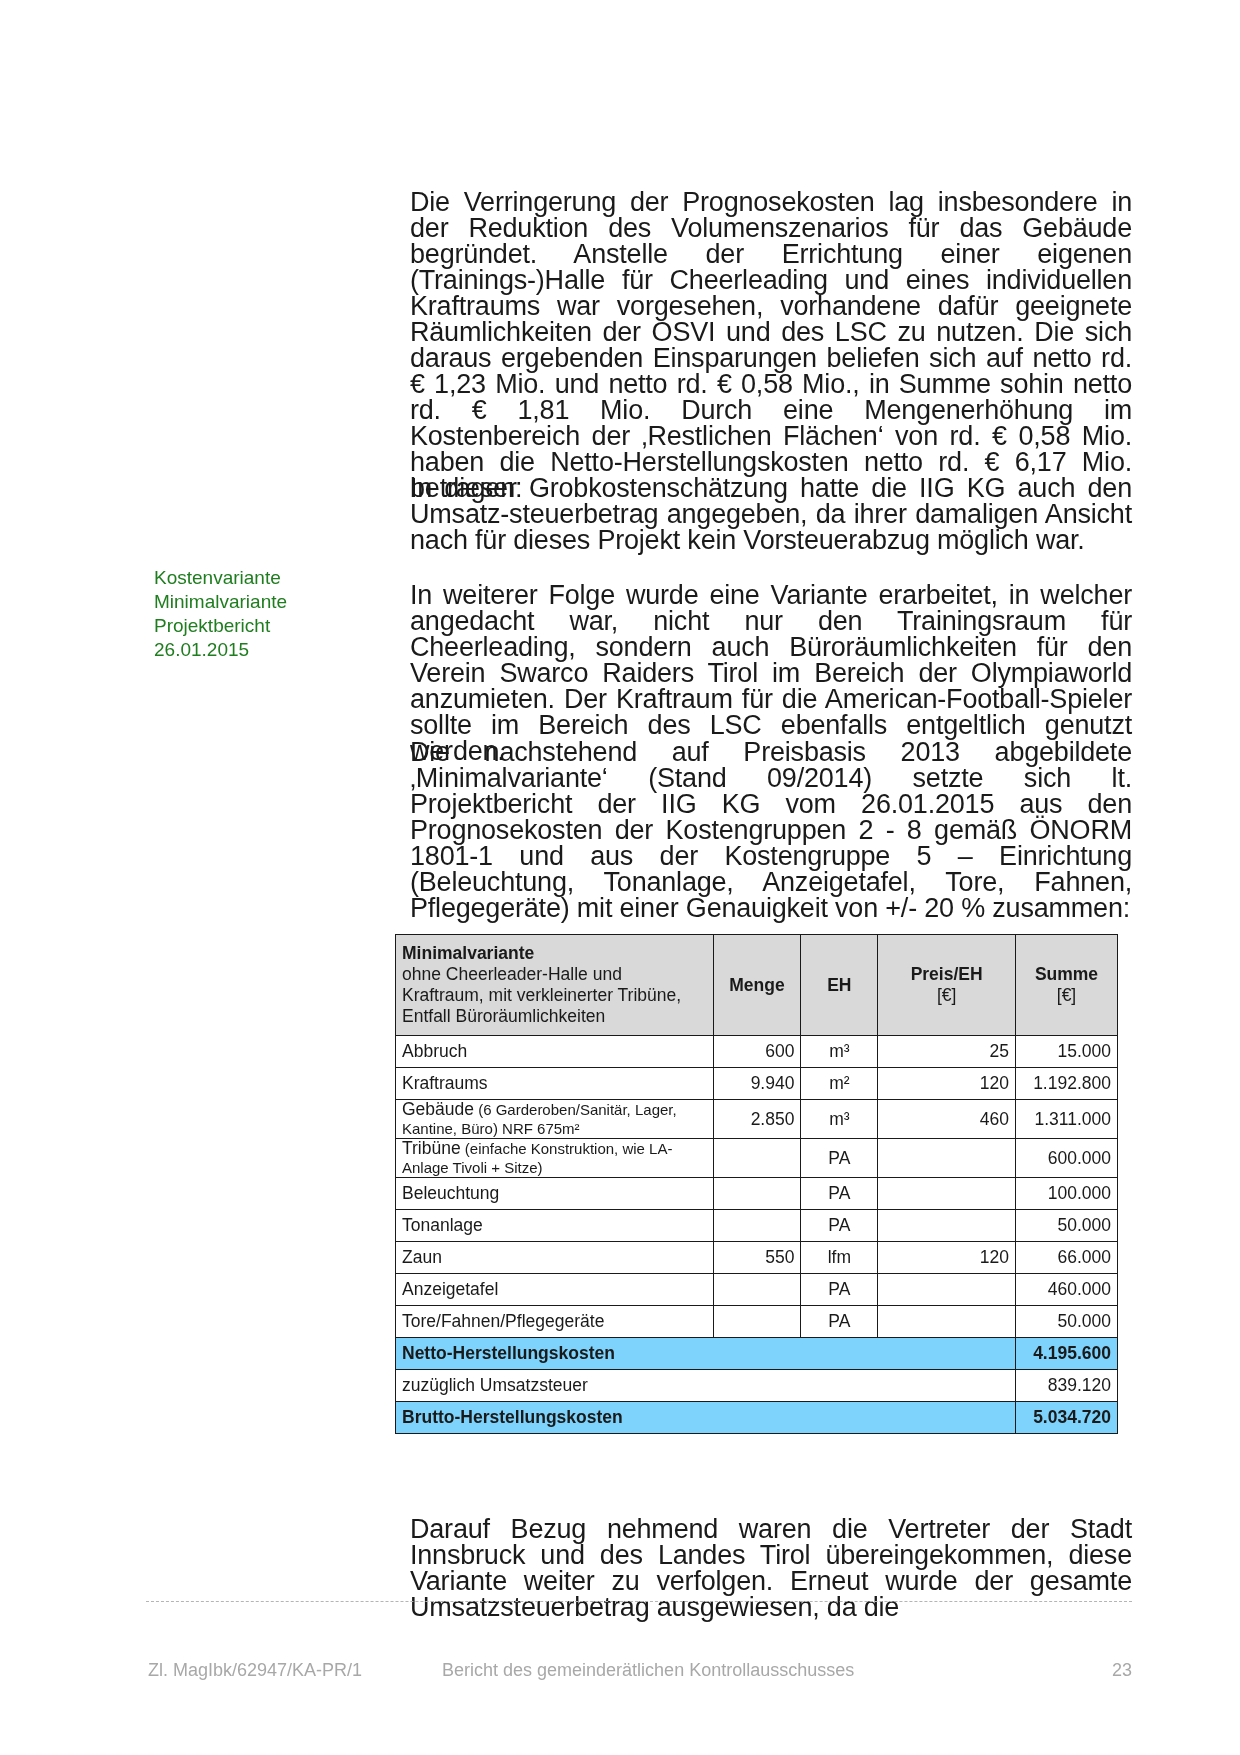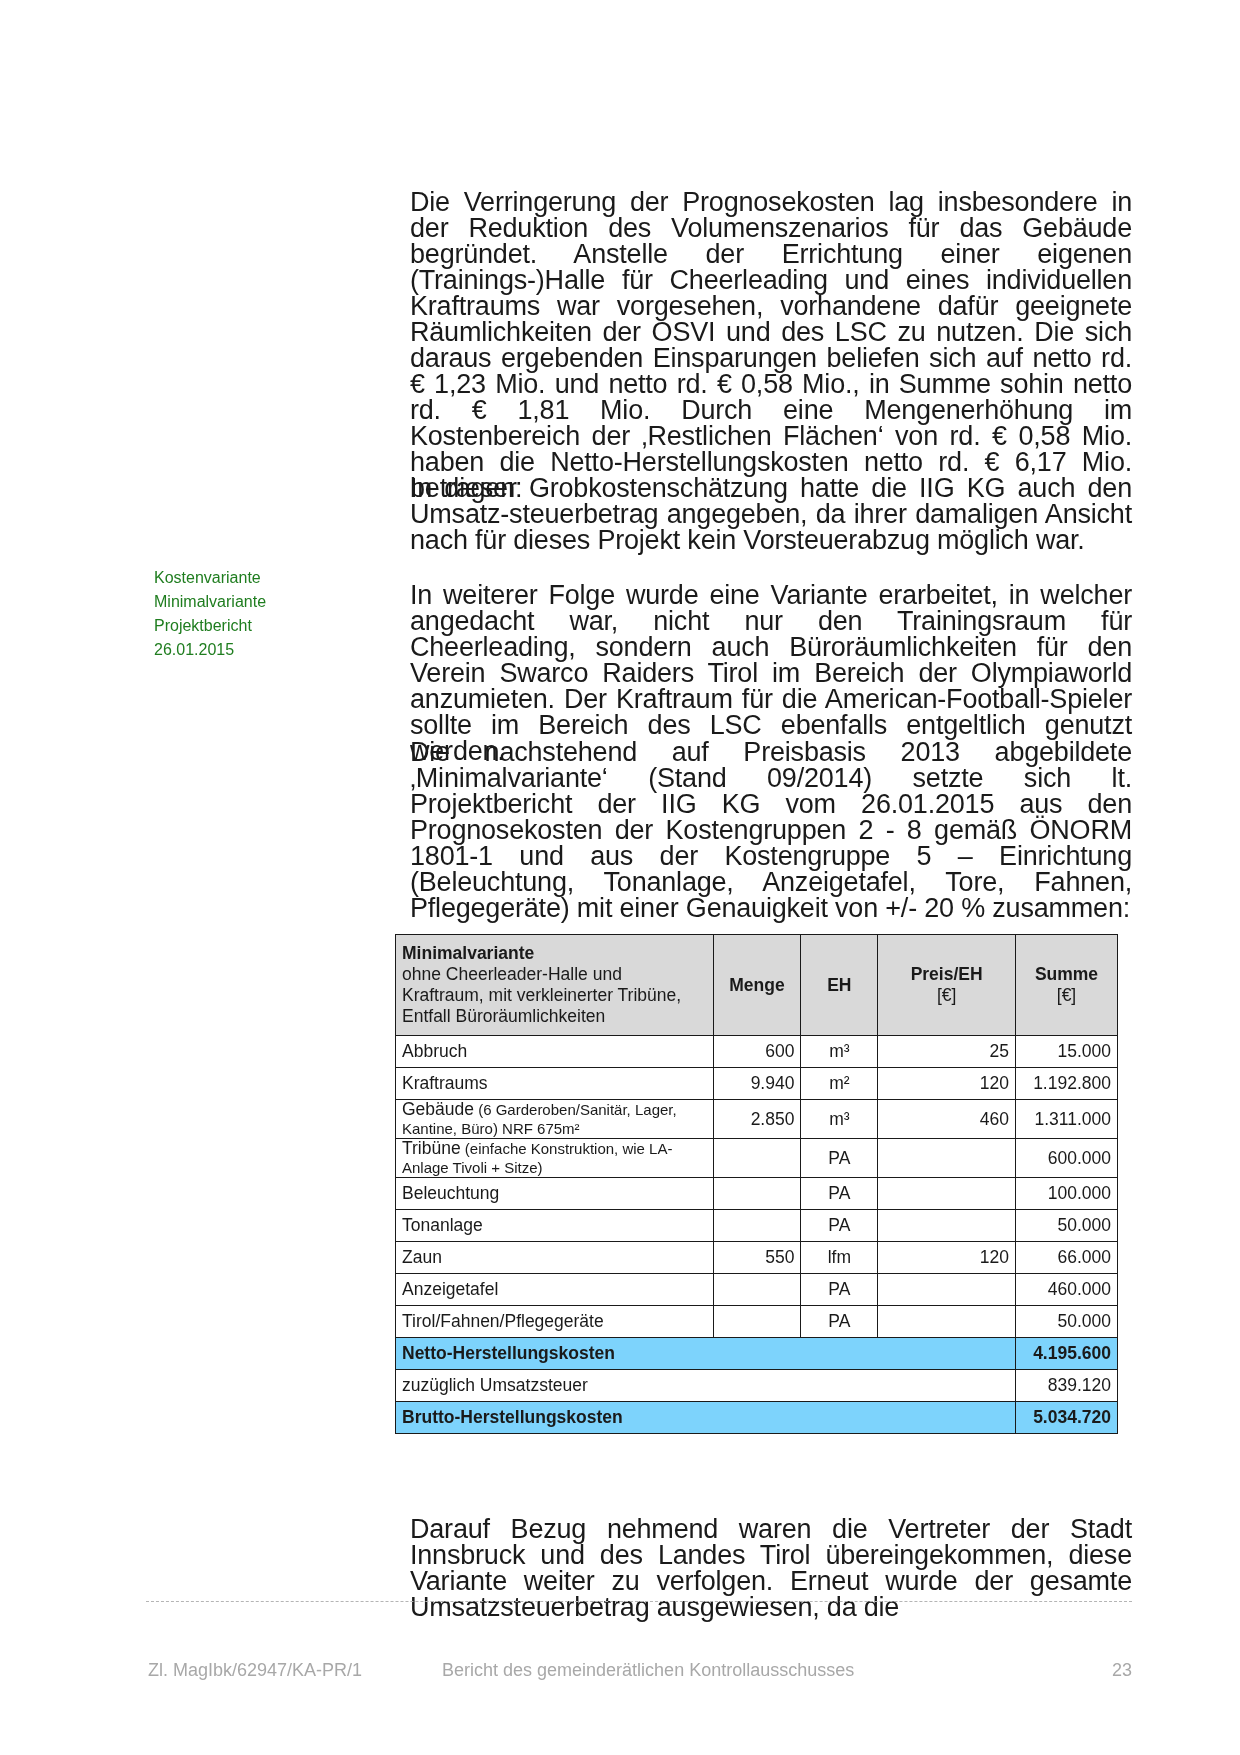--- a/index.html
+++ b/index.html
@@ -1,19 +1,19 @@
 <!DOCTYPE html>
 <html><head>
 <meta charset="utf-8">
 <style>
   html, body { margin: 0; padding: 0; background: #ffffff; }
   body { width: 1240px; height: 1755px; position: relative; overflow: hidden;
          font-family: "Liberation Sans", sans-serif; color: #1a1a1a; }
   .margin-note { position: absolute; left: 154px; top: 566px; width: 200px;
-         font-size: 16px; line-height: 24px; color: #1f7d1f; }
+         font-size: 19px; line-height: 24px; color: #1f7d1f; }
   .margin-note div { white-space: nowrap; }
   .body-col { position: absolute; left: 394px; width: 722px; }
   .para { font-size: 27px; line-height: 26px; text-align: justify; margin: 16px;
           letter-spacing: -0.2px; }
   #p1 { top: 173px; }
   #p2 { top: 459px; }
   #p3 { top: 566px; }
   #p4 { top: 723px; }
   #p5 { top: 1500px; }
 
@@ -132,21 +132,21 @@
         <td class="num">66.000</td>
       </tr>
       <tr>
         <td><span>Anzeigetafel</span></td>
         <td class="num"></td>
         <td class="ctr">PA</td>
         <td class="num"></td>
         <td class="num">460.000</td>
       </tr>
       <tr>
-        <td><span>Tirol/Fahnen/Pflegegeräte</span></td>
+        <td><span>Tore/Fahnen/Pflegegeräte</span></td>
         <td class="num"></td>
         <td class="ctr">PA</td>
         <td class="num"></td>
         <td class="num">50.000</td>
       </tr>
       <tr class="sum">
         <td colspan="4">Netto-Herstellungskosten</td>
         <td class="num">4.195.600</td>
       </tr>
       <tr>

